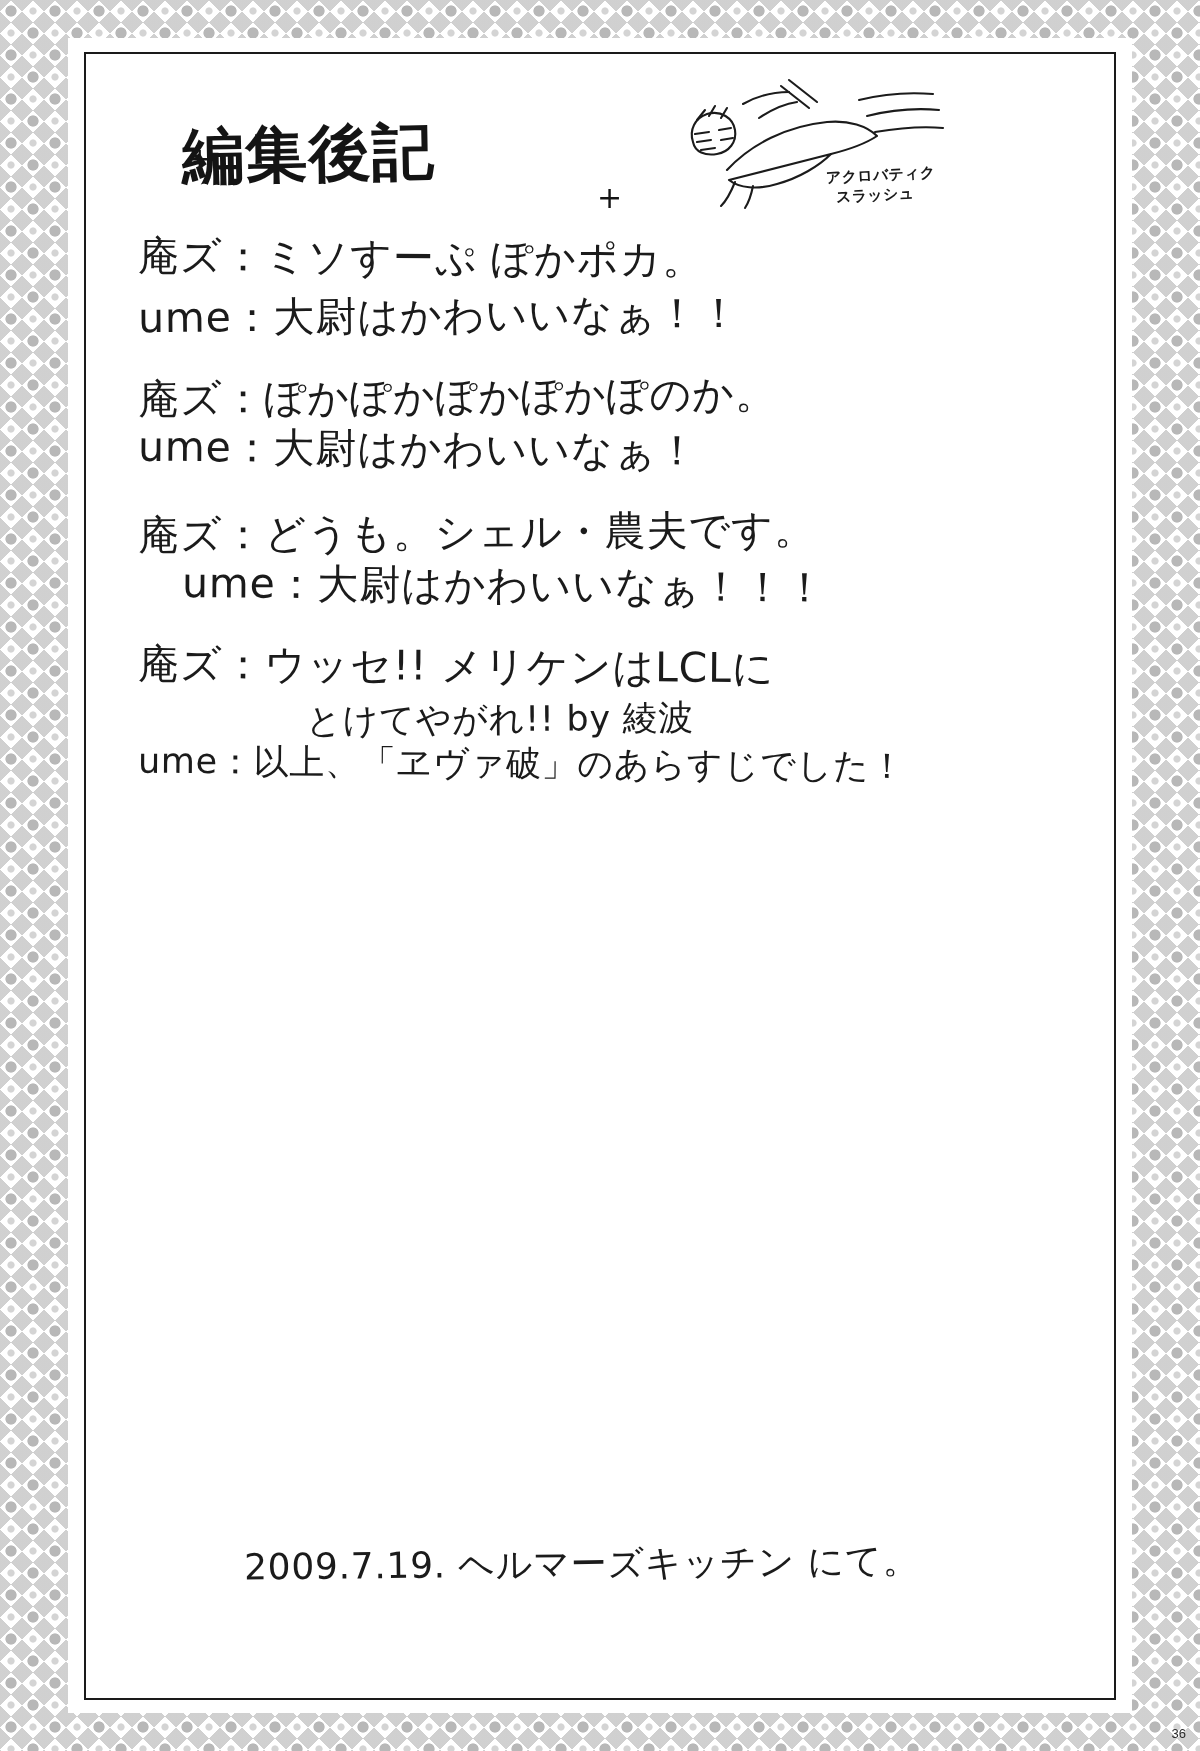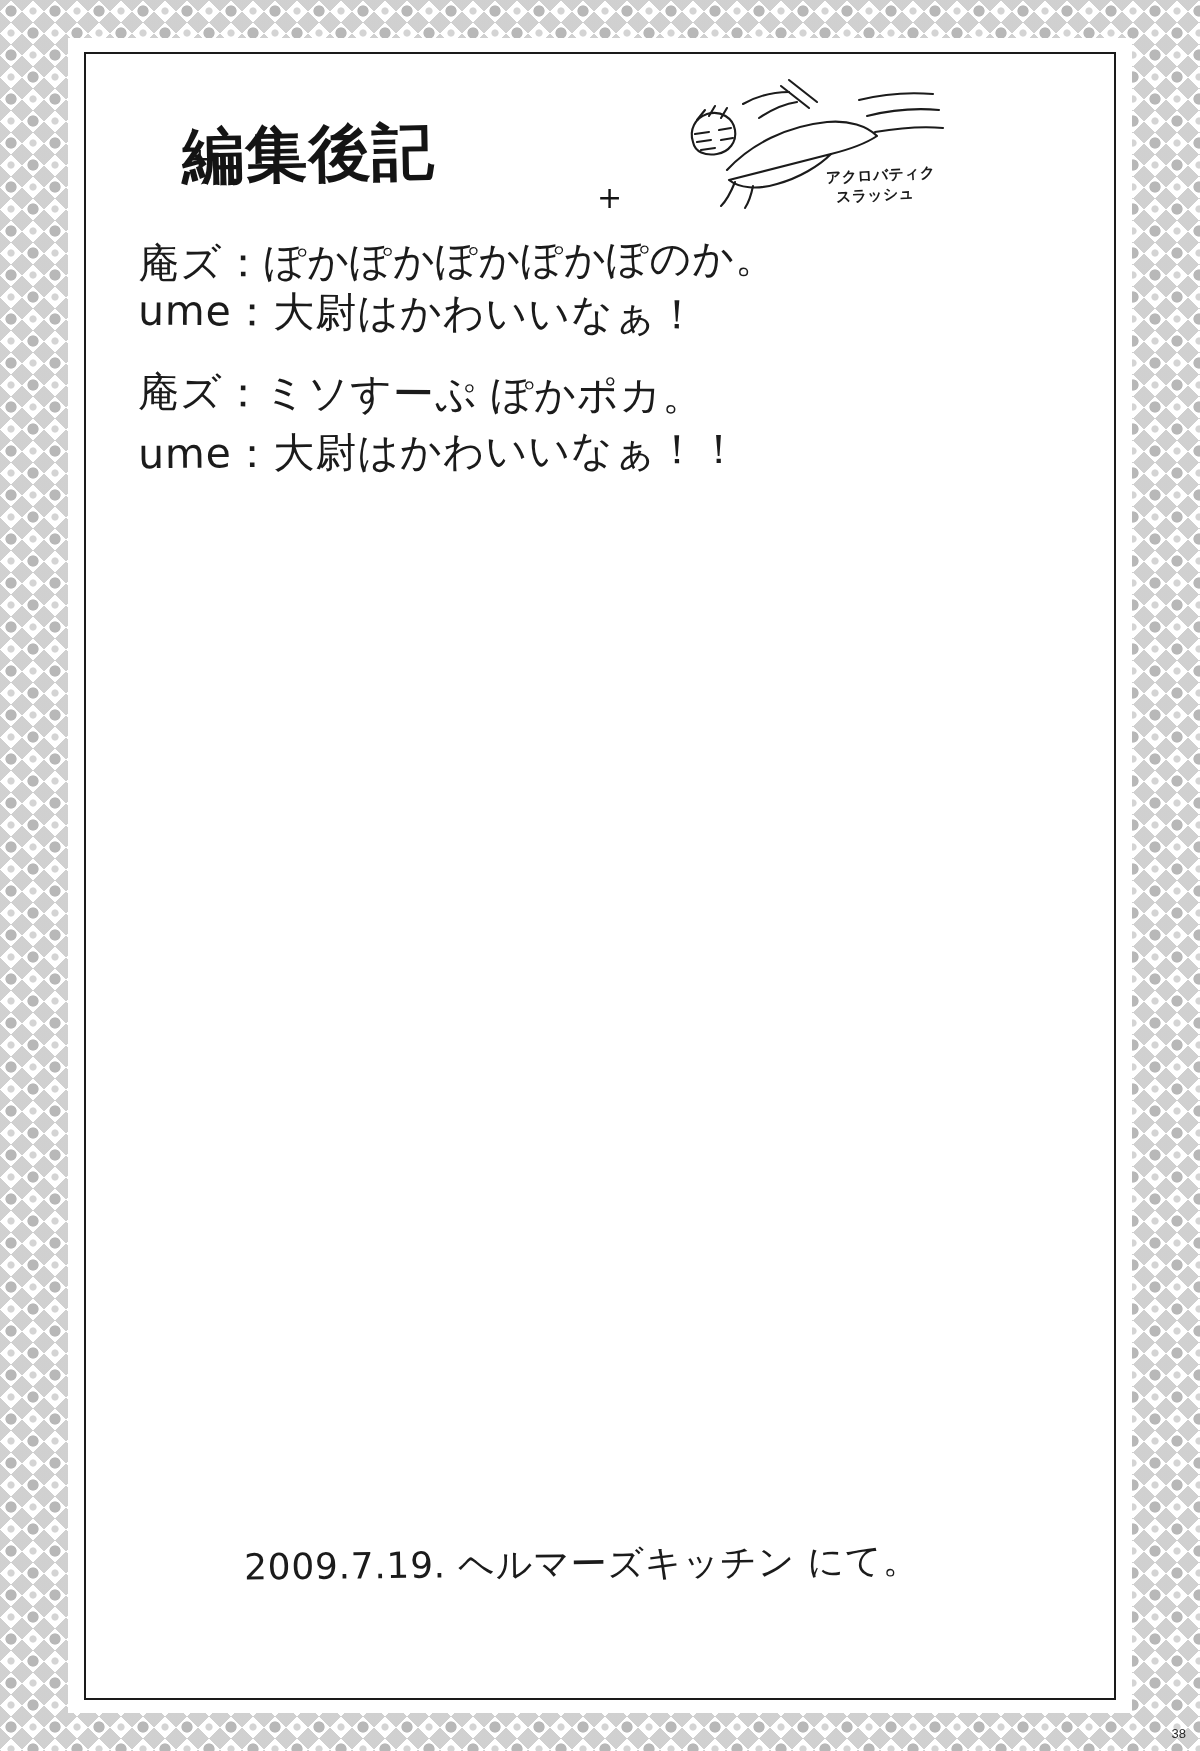--- a/index.html
+++ b/index.html
@@ -201,34 +201,43 @@
         <path d="M104 108 C100 118 96 126 90 132"></path>
         <path d="M122 112 C120 122 118 128 114 134"></path>
       </svg>
       <span class="hand doodle-cap1">アクロバティク</span>
       <span class="hand doodle-cap2">スラッシュ</span>
     </div>
 
     <div class="body">
 
       <div class="block">
+        <div class="hand line tilt-b">庵ズ：ミソすーぷ ぽかポカ。</div>
+        <div class="hand line tilt-a">ume：大尉はかわいいなぁ！！</div>
+      </div>
+
+      <div class="block">
         <div class="hand line tilt-a">庵ズ：ぽかぽかぽかぽかぽのか。</div>
         <div class="hand line tilt-b">ume：大尉はかわいいなぁ！</div>
       </div>
 
       <div class="block">
-        <div class="hand line tilt-b">庵ズ：ミソすーぷ ぽかポカ。</div>
-        <div class="hand line tilt-a">ume：大尉はかわいいなぁ！！</div>
-      </div>
-
-
-
-
+        <div class="hand line tilt-a">庵ズ：どうも。シェル・農夫です。</div>
+        <div class="hand line indent1 tilt-b">ume：大尉はかわいいなぁ！！！</div>
+      </div>
+
+
+
+      <div class="block">
+        <div class="hand line tilt-b">庵ズ：ウッセ!! メリケンはLCLに</div>
+        <div class="hand line small indent3 tilt-a">とけてやがれ!! by 綾波</div>
+        <div class="hand line small tilt-b">ume：以上、「ヱヴァ破」のあらすじでした！</div>
+      </div>
 
     </div>
 
     <div class="hand signature">2009.7.19. ヘルマーズキッチン にて。</div>
 
   </div>
 
-  <div class="page-number">38</div>
+  <div class="page-number">36</div>
 
 </div>
 
 </body></html>

